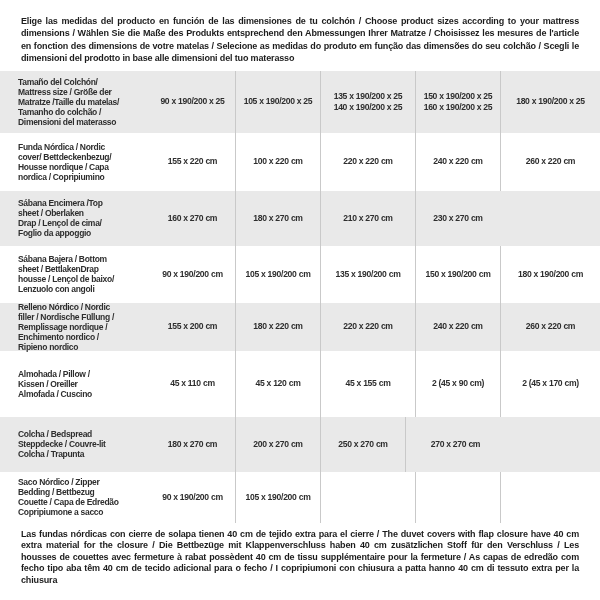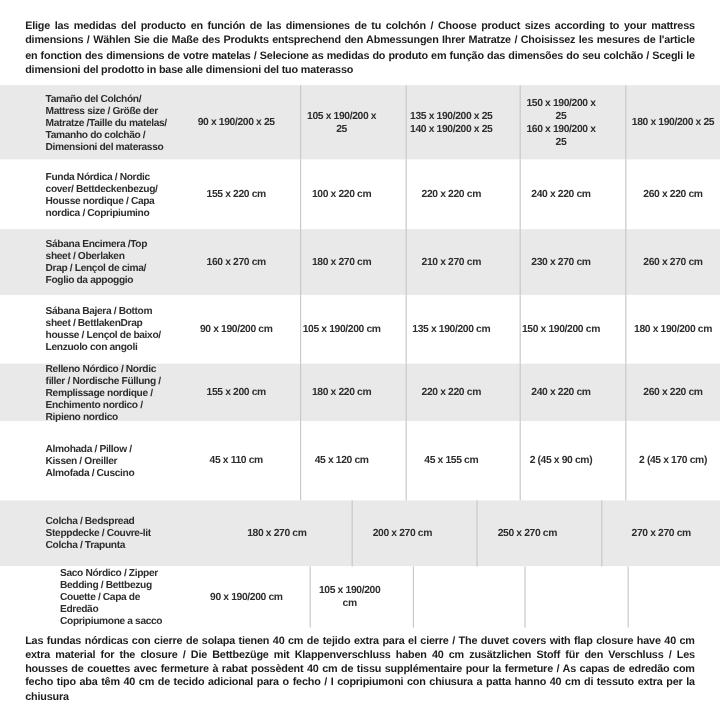--- a/index.html
+++ b/index.html
@@ -37,21 +37,20 @@
   }
   .trow.shade { background: var(--row-shade, #e9e9e9); }
   .trow.plain { background: #ffffff; }
   .cell {
     box-sizing: border-box;
     display: flex;
     align-items: center;
     white-space: pre-line;
     font-weight: 700;
     color: var(--text-table, #2e2e2e);
-    margin-left: 20px;
   }
   .cell.label {
     width: 150px;
     padding-left: 18px;
     padding-right: 4px;
     font-size: 8.5px;
     line-height: 10px;
     letter-spacing: -0.3px;
     justify-content: flex-start;
     text-align: left;
@@ -115,21 +114,20 @@
       </div>
       <div class="trow shade" style="height: 55px;">
         <div class="cell label">Sábana Encimera /Top
 sheet / Oberlaken
 Drap / Lençol de cima/
 Foglio da appoggio</div>
         <div class="cell value c0">160 x 270 cm</div>
         <div class="cell value c1">180 x 270 cm</div>
         <div class="cell value c2">210 x 270 cm</div>
         <div class="cell value c3">230 x 270 cm</div>
-        <div class="cell value c4">260 x 270 cm</div>
       </div>
       <div class="trow plain" style="height: 57px;">
         <div class="cell label">Sábana Bajera / Bottom
 sheet / BettlakenDrap
 housse / Lençol de baixo/
 Lenzuolo con angoli</div>
         <div class="cell value c0">90 x 190/200 cm</div>
         <div class="cell value c1">105 x 190/200 cm</div>
         <div class="cell value c2">135 x 190/200 cm</div>
         <div class="cell value c3">150 x 190/200 cm</div>
@@ -159,21 +157,21 @@
       </div>
       <div class="trow shade" style="height: 55px;">
         <div class="cell label">Colcha / Bedspread
 Steppdecke / Couvre-lit
 Colcha / Trapunta</div>
         <div class="cell value c0">180 x 270 cm</div>
         <div class="cell value c1">200 x 270 cm</div>
         <div class="cell value c3">250 x 270 cm</div>
         <div class="cell value c4">270 x 270 cm</div>
       </div>
-      <div class="trow plain" style="height: 51px; padding-left: 12px;">
+      <div class="trow plain" style="height: 51px;">
         <div class="cell label">Saco Nórdico / Zipper
 Bedding / Bettbezug
 Couette  / Capa de Edredão
 Copripiumone a sacco</div>
         <div class="cell value c0">90 x 190/200 cm</div>
         <div class="cell value c1">105 x 190/200 cm</div>
         <div class="cell value c2"></div>
         <div class="cell value c3"></div>
         <div class="cell value c4"></div>
       </div>

